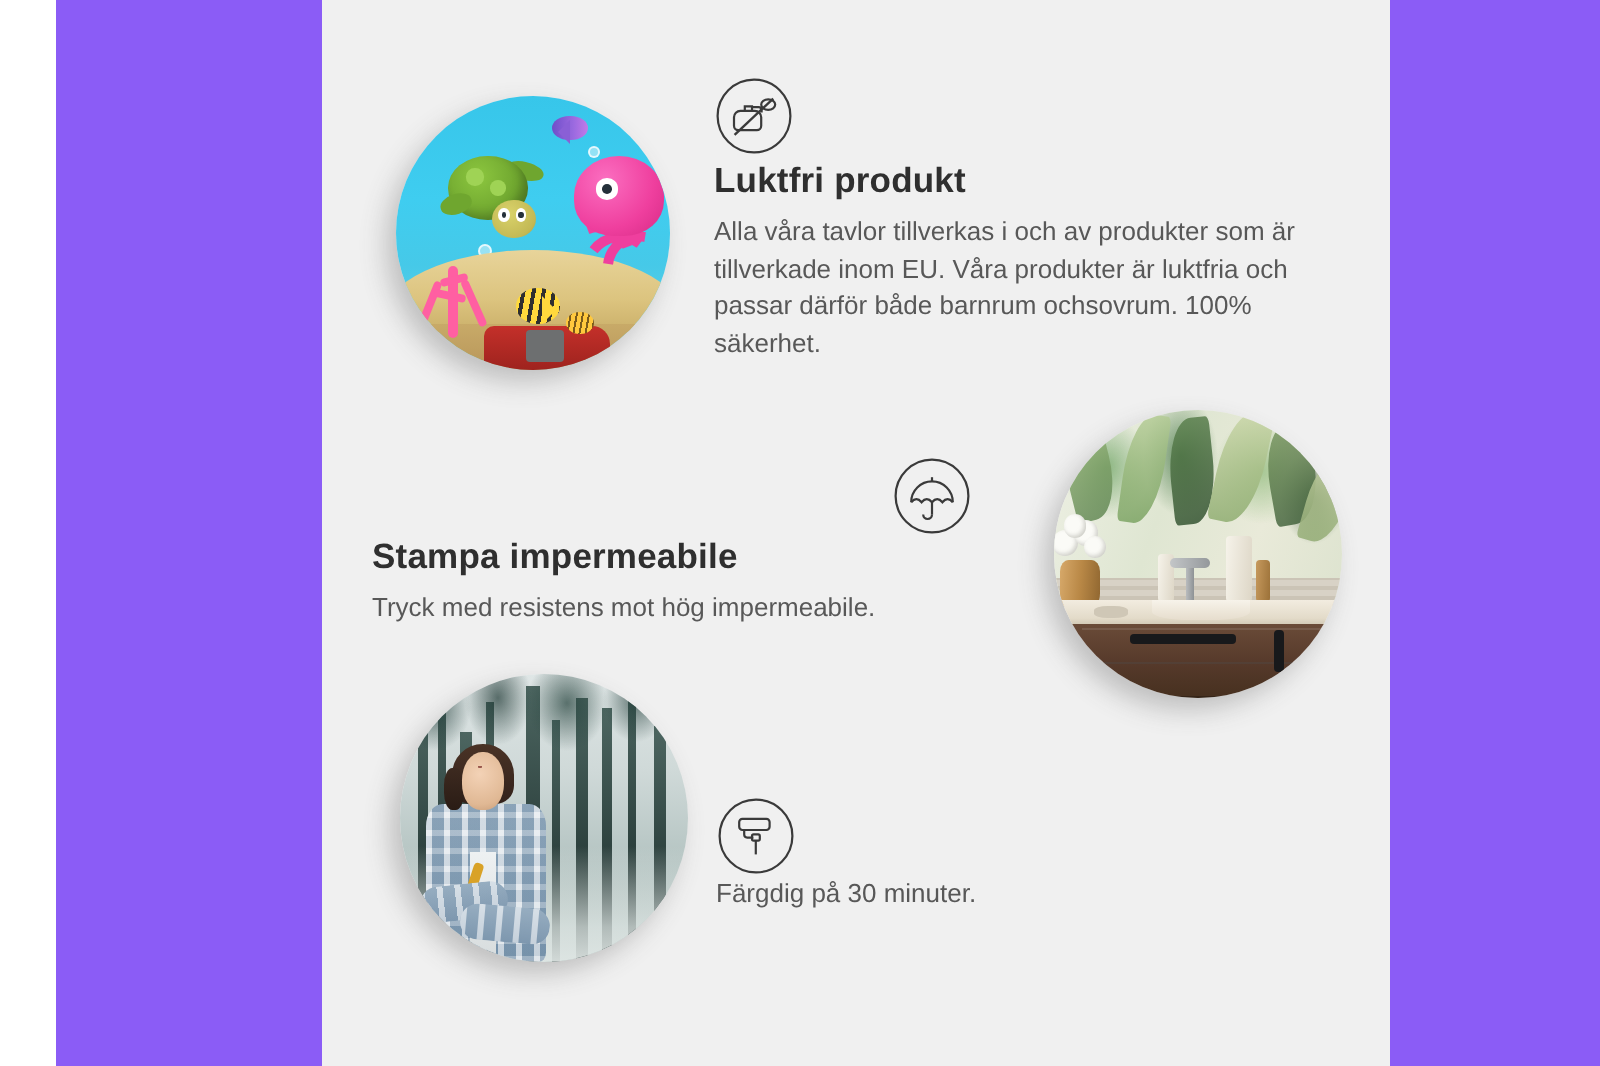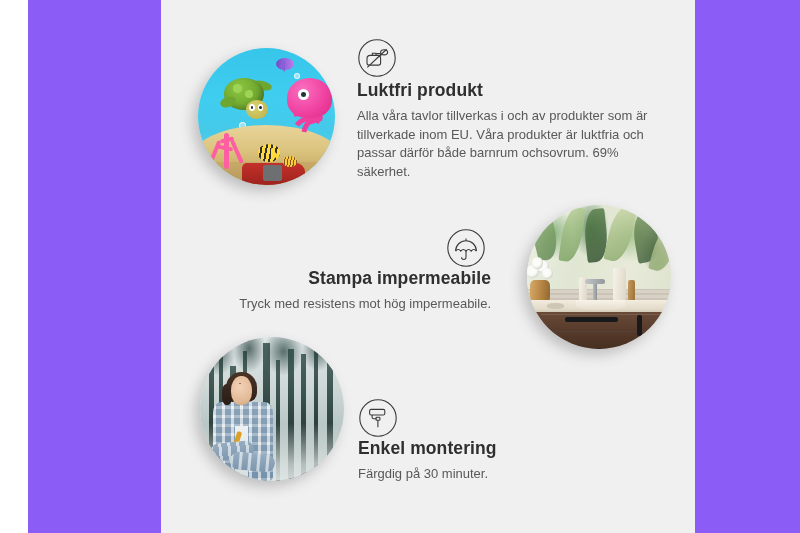--- a/index.html
+++ b/index.html
@@ -428,21 +428,21 @@
         <path d="M13.2 17.4 h7.2 a3.2 3.2 0 0 1 3.2 3.2 v4.3 a2.2 2.2 0 0 1 -2.2 2.2 h-9.2 a2.2 2.2 0 0 1 -2.2 -2.2 v-4.3 a3.2 3.2 0 0 1 3.2 -3.2 z" fill="none" stroke="#3a3a3a" stroke-width="1.1"></path>
         <path d="M15.4 17.4 v-2.2 h3.6 v2.2" fill="none" stroke="#3a3a3a" stroke-width="1.1"></path>
         <path d="M19.2 15.6 h3.1 a1.5 1.5 0 0 1 1.5 1.5 v1.1" fill="none" stroke="#3a3a3a" stroke-width="1.1"></path>
         <ellipse cx="27.1" cy="14.3" rx="3.5" ry="2.6" fill="none" stroke="#3a3a3a" stroke-width="1.1"></ellipse>
         <line x1="10.3" y1="29.4" x2="29.6" y2="11.3" stroke="#3a3a3a" stroke-width="1.2"></line>
       </svg>
     </div>
 
     <div class="feature-text" style="left:196px; top:80px; width:300px; text-align:left;">
       <p class="feat-title">Luktfri produkt</p>
-      <p class="feat-body">Alla våra tavlor tillverkas i och av produkter som är tillverkade inom EU. Våra produkter är luktfria och passar därför både barnrum ochsovrum. 69% säkerhet.</p>
+      <p class="feat-body">Alla våra tavlor tillverkas i och av produkter som är tillverkade inom EU. Våra produkter är luktfria och passar därför både barnrum ochsovrum. 100% säkerhet.</p>
     </div>
 
     <div class="photo" style="left:366px; top:205px; width:144px; height:144px;">
       <div class="scene">
         <div class="bath-wall">
           <div class="leaf l1"></div>
             <div class="leaf l2"></div>
             <div class="leaf l3"></div>
           <div class="leaf l4"></div>
             <div class="leaf l5"></div>
@@ -477,21 +477,21 @@
       <svg viewBox="0 0 40 40" aria-hidden="true">
         <circle cx="20" cy="20" r="18.2" fill="none" stroke="#3a3a3a" stroke-width="1.1"></circle>
         <path d="M9.6 23.1 a10.4 10.4 0 0 1 20.8 0" fill="none" stroke="#3a3a3a" stroke-width="1.1"></path>
         <path d="M9.6 23.1 q2.6 -3.1 5.2 0 q2.6 -3.1 5.2 0 q2.6 -3.1 5.2 0 q2.6 -3.1 5.2 0" fill="none" stroke="#3a3a3a" stroke-width="1.1"></path>
         <line x1="20" y1="23.1" x2="20" y2="29.3" stroke="#3a3a3a" stroke-width="1.1"></line>
         <path d="M20 29.3 a2.2 2.2 0 0 1 -4.4 0" fill="none" stroke="#3a3a3a" stroke-width="1.1"></path>
         <line x1="20" y1="12.7" x2="20" y2="10.6" stroke="#3a3a3a" stroke-width="1.1"></line>
       </svg>
     </div>
 
-    <div class="feature-text" style="left:25px; top:268px; width:305px; text-align:right;">
+    <div class="feature-text" style="left:25px; top:268px; width:305px; text-align:left;">
       <p class="feat-title">Stampa impermeabile</p>
       <p class="feat-body">Tryck med resistens mot hög impermeabile.</p>
     </div>
 
     <div class="photo" style="left:39px; top:337px; width:144px; height:144px;">
       <div class="scene">
         <div class="forest-sky"></div>
         <div class="trunk k1"></div>
           <div class="trunk k2"></div>
           <div class="trunk k3"></div>
@@ -524,18 +524,17 @@
       <svg viewBox="0 0 40 40" aria-hidden="true">
         <circle cx="20" cy="20" r="18.2" fill="none" stroke="#3a3a3a" stroke-width="1.1"></circle>
         <rect x="11.6" y="11.4" width="15.2" height="5.6" rx="1.6" fill="none" stroke="#3a3a3a" stroke-width="1.1"></rect>
         <path d="M14.1 17 v2.3 a1.5 1.5 0 0 0 1.5 1.5 h3.1" fill="none" stroke="#3a3a3a" stroke-width="1.1"></path>
         <rect x="18" y="19.2" width="3.9" height="3.1" rx="0.8" fill="none" stroke="#3a3a3a" stroke-width="1.1"></rect>
         <line x1="19.9" y1="22.3" x2="19.9" y2="29.2" stroke="#3a3a3a" stroke-width="1.1"></line>
       </svg>
     </div>
 
     <div class="feature-text" style="left:197px; top:438px; width:300px; text-align:left;">
-      <p class="feat-title">Enkel montering</p>
       <p class="feat-body">Färgdig på 30 minuter.</p>
     </div>
 
   </div>
 </div>
 
 </body></html>

